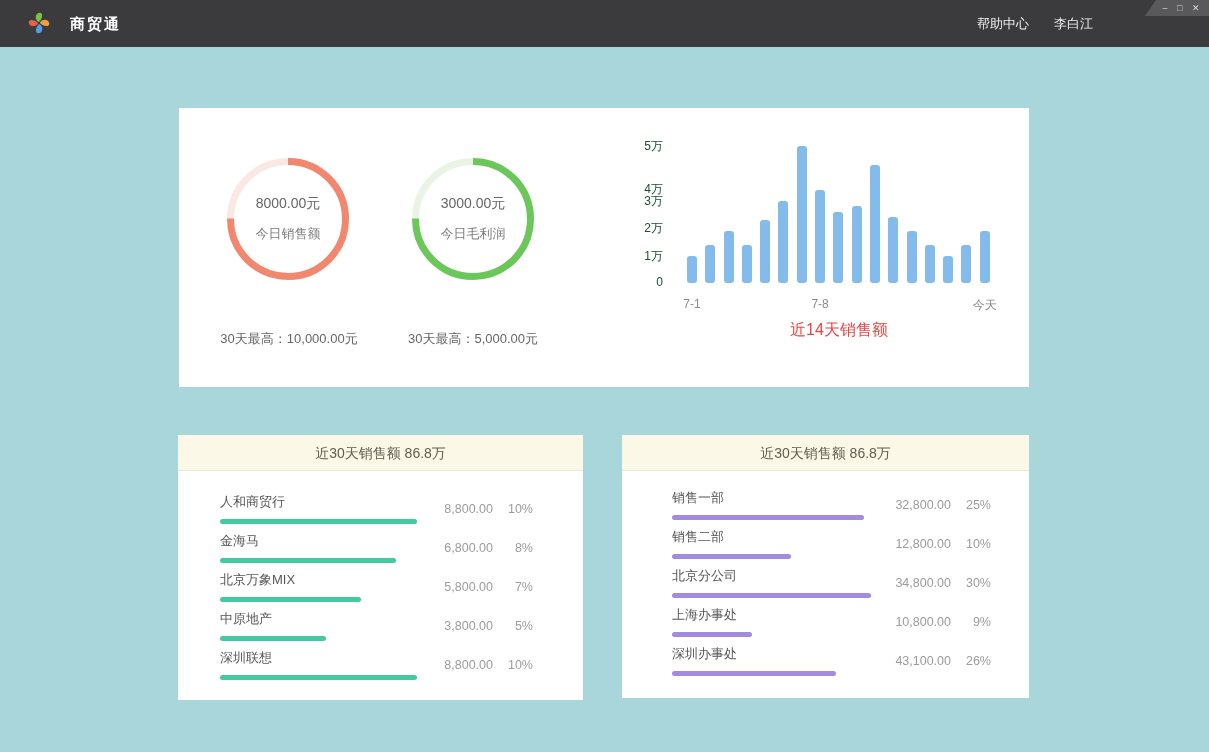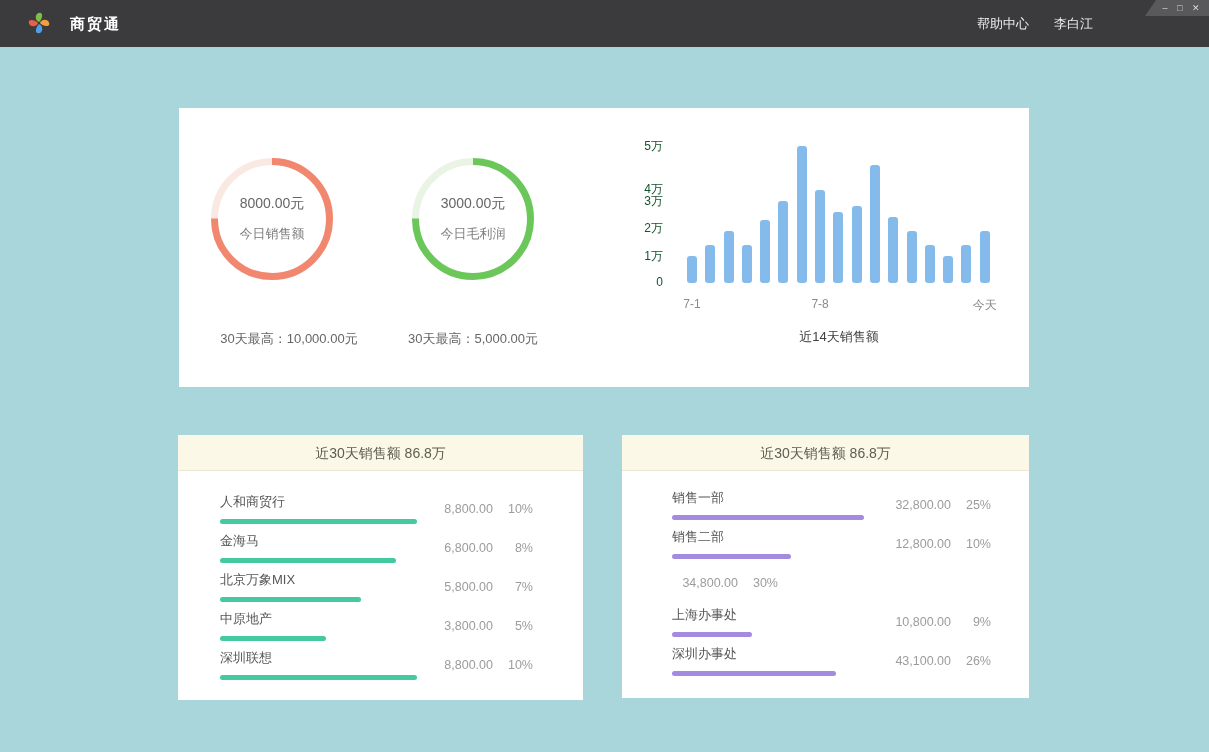--- a/index.html
+++ b/index.html
@@ -25,42 +25,42 @@
   .wc-btn { color:#D8D8D8; font-size:9px; line-height:16px; cursor:pointer; }
 
   
   .card { position:absolute; background:#FFFFFF; }
   .card-top { left:179px; top:108px; width:850px; height:279px; }
   .rank-card.left-card  { left:178px; top:435px; width:405px; height:265px; }
   .rank-card.right-card { left:622px; top:435px; width:407px; height:263px; }
 
   
   .donut-wrap { position:absolute; width:122px; height:122px; }
-  .donut-0 { left:32px;  top:50px; }
+  .donut-0 { left:48px;  top:50px; }
   .donut-1 { left:233px; top:50px; }
   .donut-center { position:absolute; inset:0; display:flex; flex-direction:column;
     align-items:center; justify-content:center; gap:12px; }
   .donut-value { font-size:14px; color:#666666; }
   .donut-label { font-size:13px; color:#7D7D7D; }
   .donut-foot { position:absolute; top:222px; width:220px; text-align:center;
     font-size:13px; color:#666666; }
   .foot-0 { left:0; }
   .foot-1 { left:184px; }
 
   
   .yaxis { position:absolute; left:430px; top:0; width:54px; height:179px; }
   .ytick { position:absolute; right:0; font-size:12px; color:#14532d; }
   .bchart-bars { position:absolute; left:508px; top:37px; width:304px; height:138px;
     display:flex; align-items:flex-end; gap:8.3px; }
   .bar { width:10px; border-radius:3px; }
   .xaxis { position:absolute; left:508px; top:189px; width:304px; height:16px; }
   .xtick { position:absolute; transform:translateX(-50%); font-size:12px; color:#8A8A8A;
     white-space:nowrap;text-align:right; }
-  .bchart-title { position:absolute; left:508px; top:220px; width:304px; text-align:center;
-    font-size:13px; color:#404040; }
+  .bchart-title { position:absolute; left:508px; top:212px; width:304px; text-align:center;
+    font-size:16px; color:#ef4444; }
 
   
   .rank-header { height:36px; line-height:36px; text-align:center; background:#FBF8E8;
     border-bottom:1px solid #EBE7D4; font-size:14px; color:#5E5E50; }
   .rank-rows { padding:18px 50px 0 42px; }
   .right-card .rank-rows { padding:14px 38px 0 50px; }
   .rank-row { height:39px; display:flex; align-items:center; justify-content:space-between; }
   .row-main { width:212px; }
   .row-label { font-size:13px; color:#565656; margin-bottom:8px; white-space:nowrap; }
   .row-bar { height:5px; border-radius:3px; }
@@ -224,20 +224,24 @@
         <div class="row-main">
           <div class="row-label">销售二部</div>
           <div class="row-bar" style="width: 119px; background: rgb(163, 140, 223);"></div>
         </div>
         <div class="row-stats">
           <span class="row-val">12,800.00</span>
           <span class="row-pct">10%</span>
         </div>
       </div>
       <div class="rank-row">
+        <div class="row-main">
+          <div class="row-label">北京分公司</div>
+          <div class="row-bar" style="width: 199px; background: rgb(163, 140, 223);"></div>
+        </div>
         <div class="row-stats">
           <span class="row-val">34,800.00</span>
           <span class="row-pct">30%</span>
         </div>
       </div>
       <div class="rank-row">
         <div class="row-main">
           <div class="row-label">上海办事处</div>
           <div class="row-bar" style="width: 80px; background: rgb(163, 140, 223);"></div>
         </div>

